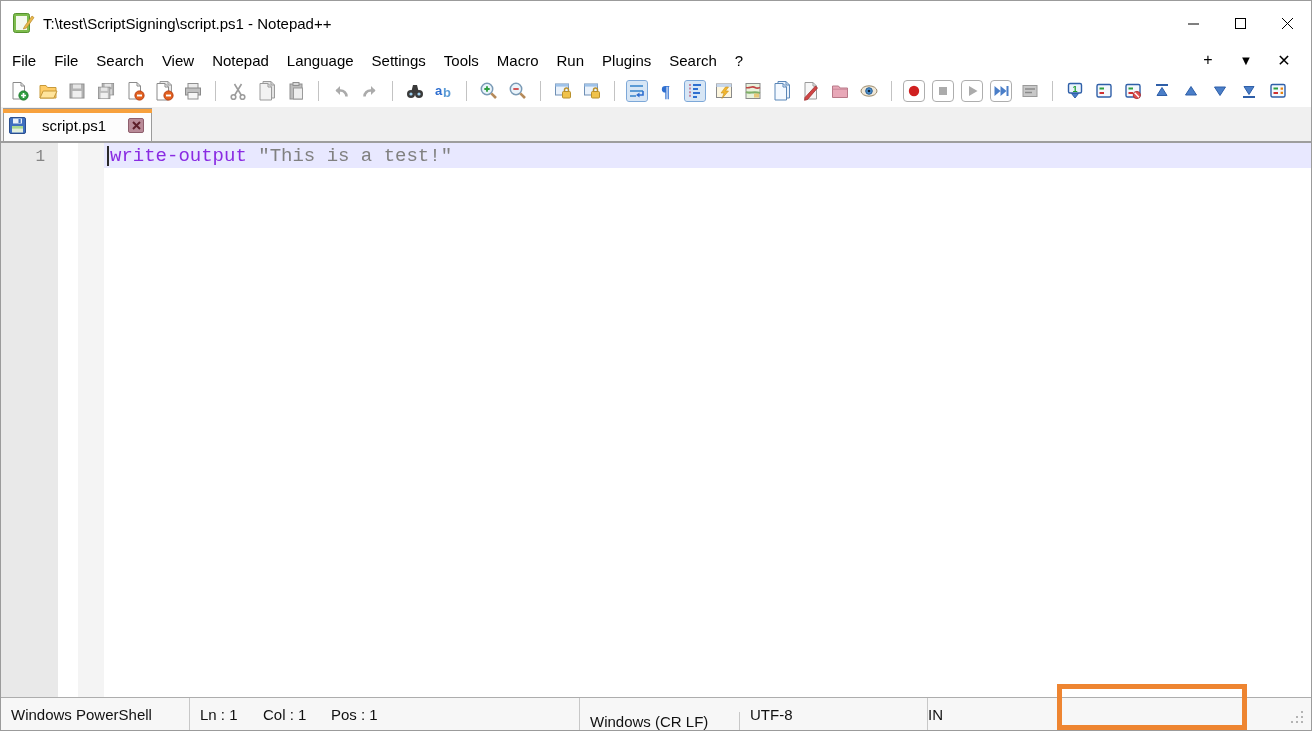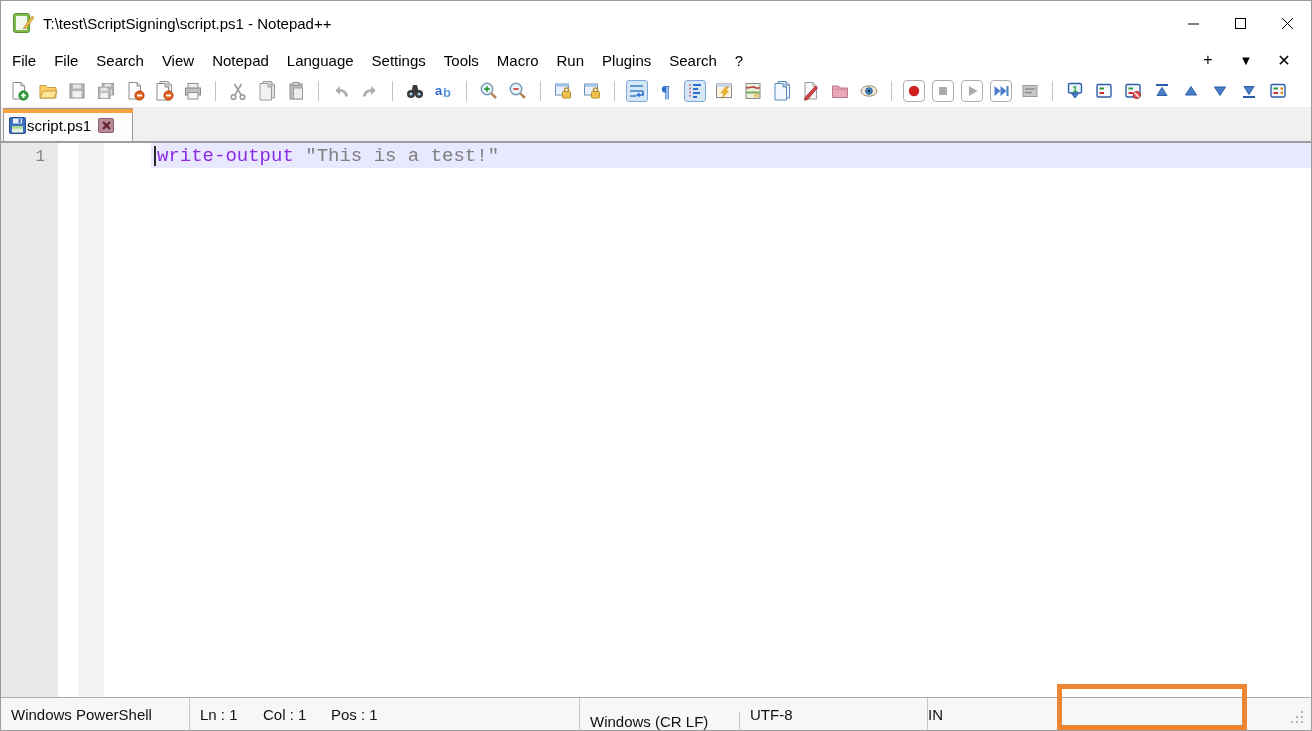--- a/index.html
+++ b/index.html
@@ -25,34 +25,34 @@
   .toolbar { height:32px; display:flex; align-items:center; padding-left:8px; column-gap:9px; flex:0 0 auto; }
   .tbtn { width:20px; height:20px; display:flex; align-items:center; justify-content:center; flex:0 0 auto; }
   .tbtn.active { background:#d7e6f5; outline:1px solid #7da8d8; border-radius:2px; }
   .tbtn.framed { outline:1px solid #aeaeae; border-radius:3px; }
   .tsep { width:1px; height:20px; background:#c3c3c3; margin:0 3px; flex:0 0 auto; }
 
   
   .tabbar { height:36px; background:#f0f0f0; border-bottom:2px solid #9e9e9e;
             display:flex; align-items:flex-end; padding-left:2px; flex:0 0 auto; }
   .tab { height:33px; background:#fdfdfd; border:1px solid #9b9b9b; border-bottom:none;
-         position:relative; display:flex; align-items:center; gap:1px; padding:0 7px 0 5px; min-width:130px; }
+         position:relative; display:flex; align-items:center; gap:16px; padding:0 7px 0 5px; min-width:130px; }
   .tab .tab-accent { position:absolute; top:0; left:-1px; right:-1px; height:4px; background:#f7a13d; }
   .tab .tab-label { font-size:15px; color:#000; }
   .tab-close { width:16px; height:15px; background:#b98b98; border:1px solid #8e5f6d; border-radius:2px;
                display:flex; align-items:center; justify-content:center; margin-left:6px; }
 
   
   .editor { flex:1 1 auto; display:flex; background:#fff; overflow:hidden;
             font-family:"Liberation Mono","DejaVu Sans Mono", monospace; }
   .margin-linenum { width:57px; background:#e9e9e9; color:#848484; font-size:16px;
                     text-align:right; padding:2px 13px 0 0; line-height:25px; }
   .margin-bookmark { width:20px; background:#ffffff; }
   .margin-fold { width:26px; background:#f4f4f4; }
-  .code-area { flex:1 1 auto;margin-left:47px; }
+  .code-area { flex:1 1 auto; }
   .code-line { height:25px; background:#e8e8ff; display:flex; align-items:center;
                padding-left:3px; font-size:19px; white-space:pre; }
   .caret { width:2px; height:20px; background:#2a2a2a; margin-right:1px; }
   .kw { color:#8a2be2; }
   .str { color:#808080; }
 
   
   .statusbar { height:33px; border-top:1px solid #adadad; background:#f7f7f7;
                display:flex; align-items:stretch; font-size:15px; color:#111; flex:0 0 auto; }
   .sb-sec { border-right:1px solid #c8c8c8; padding-left:10px; display:flex; align-items:center; }

